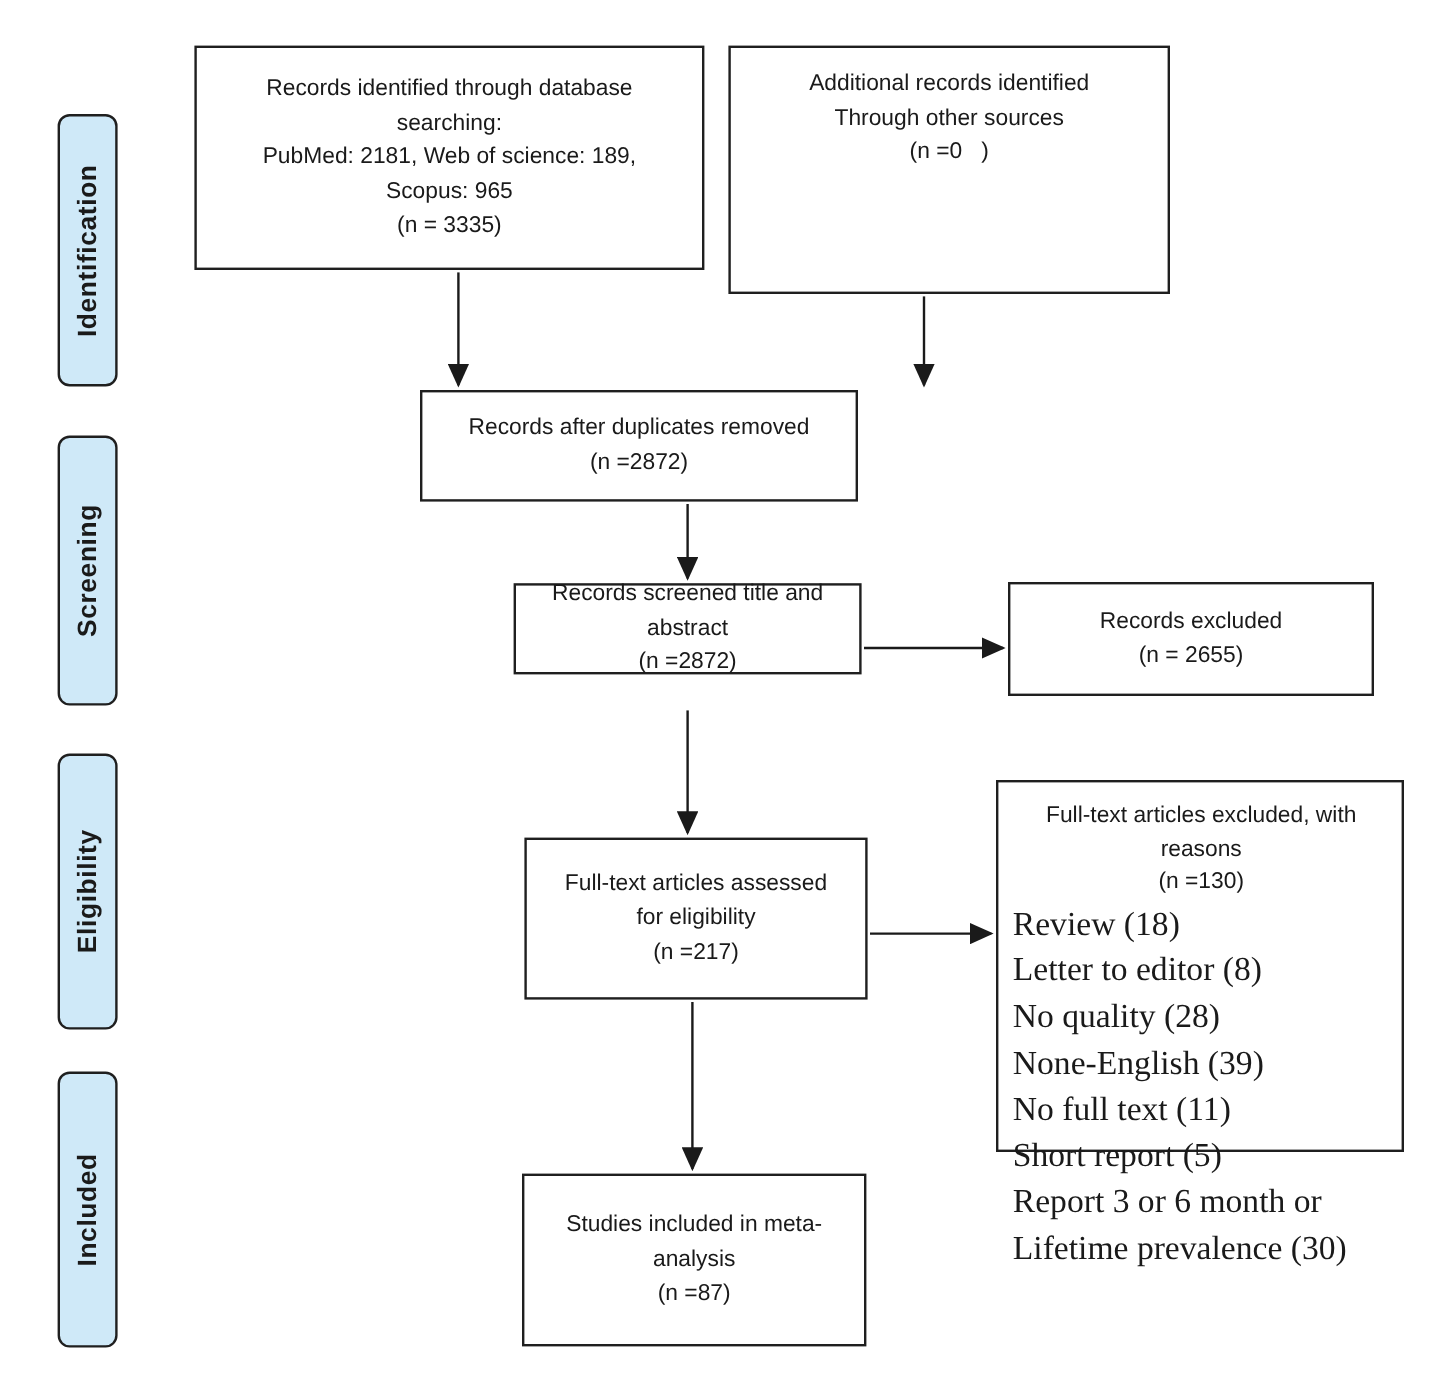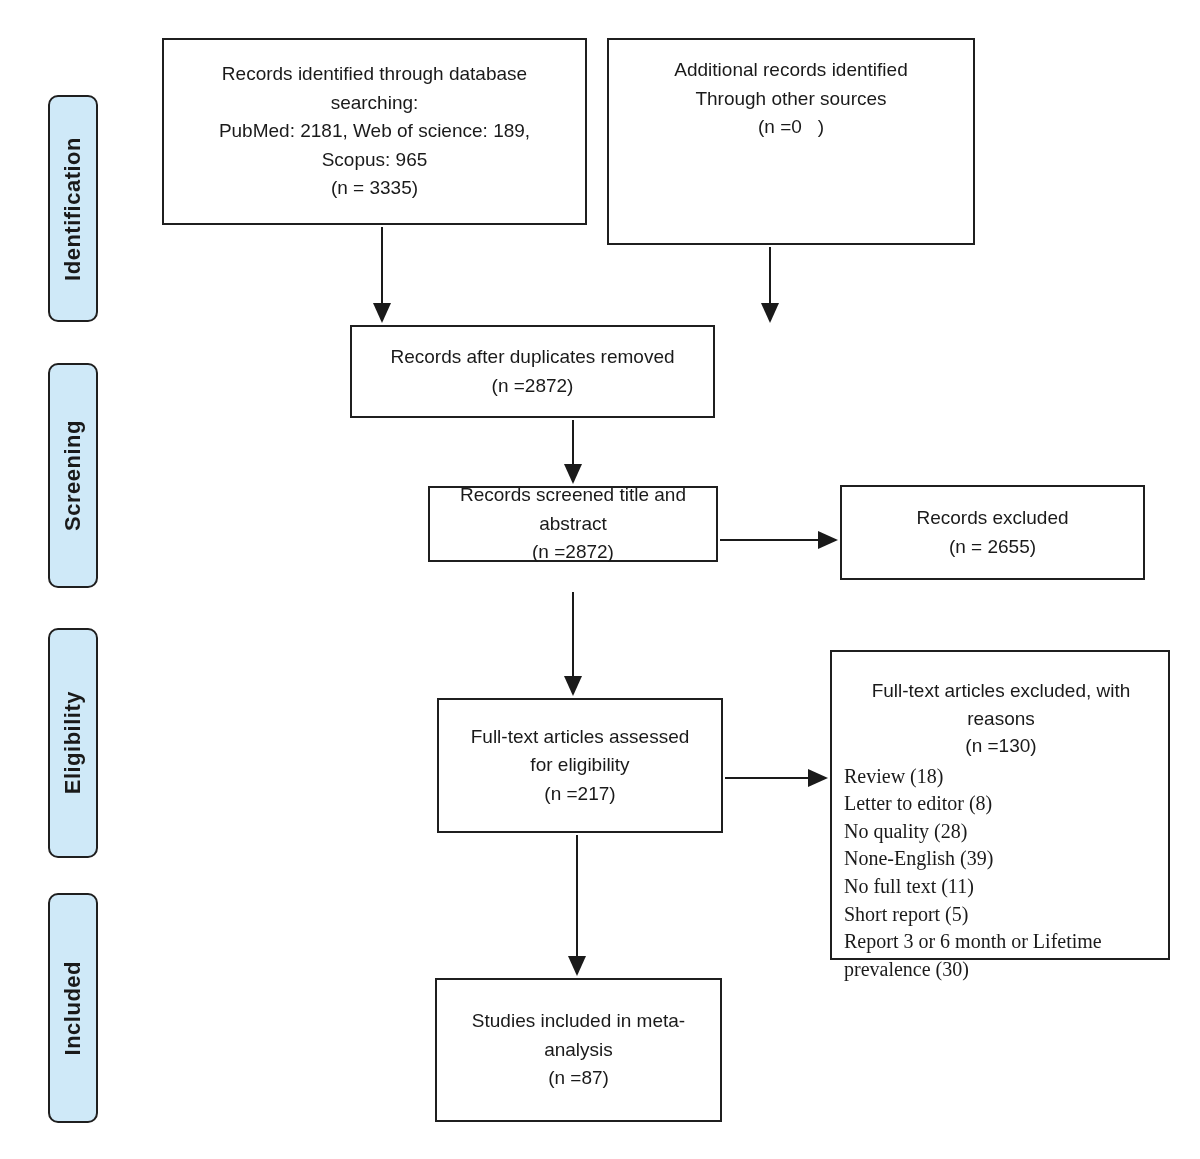--- a/index.html
+++ b/index.html
@@ -34,29 +34,29 @@
   #box-dup     { left: 350px; top: 325px; width: 365px; height: 93px; }
   #box-screen  { left: 428px; top: 486px; width: 290px; height: 76px; }
   #box-excl    { left: 840px; top: 485px; width: 305px; height: 95px; }
   #box-full    { left: 437px; top: 698px; width: 286px; height: 135px; }
   #box-inc     { left: 435px; top: 978px; width: 287px; height: 144px; }
 
   
   #box-reasons {
     left: 830px; top: 650px; width: 340px; height: 310px;
     display: block;
-    padding: 25px 10px 0 12px;
+    padding: 14px 10px 0 12px;
     text-align: center;
   }
   #box-reasons .heading { white-space: pre-line; font-size: 19px; line-height: 1.45; }
   #box-reasons .reason-list {
     margin-top: 3px;
     text-align: left;
     font-family: "Liberation Serif", serif;
-    font-size: 20px;
+    font-size: 28px;
     line-height: 1.38;
   }
 
   
   .stage {
     position: absolute;
     left: 48px;
     width: 50px;
     box-sizing: border-box;
     background: #cfe9f8;

